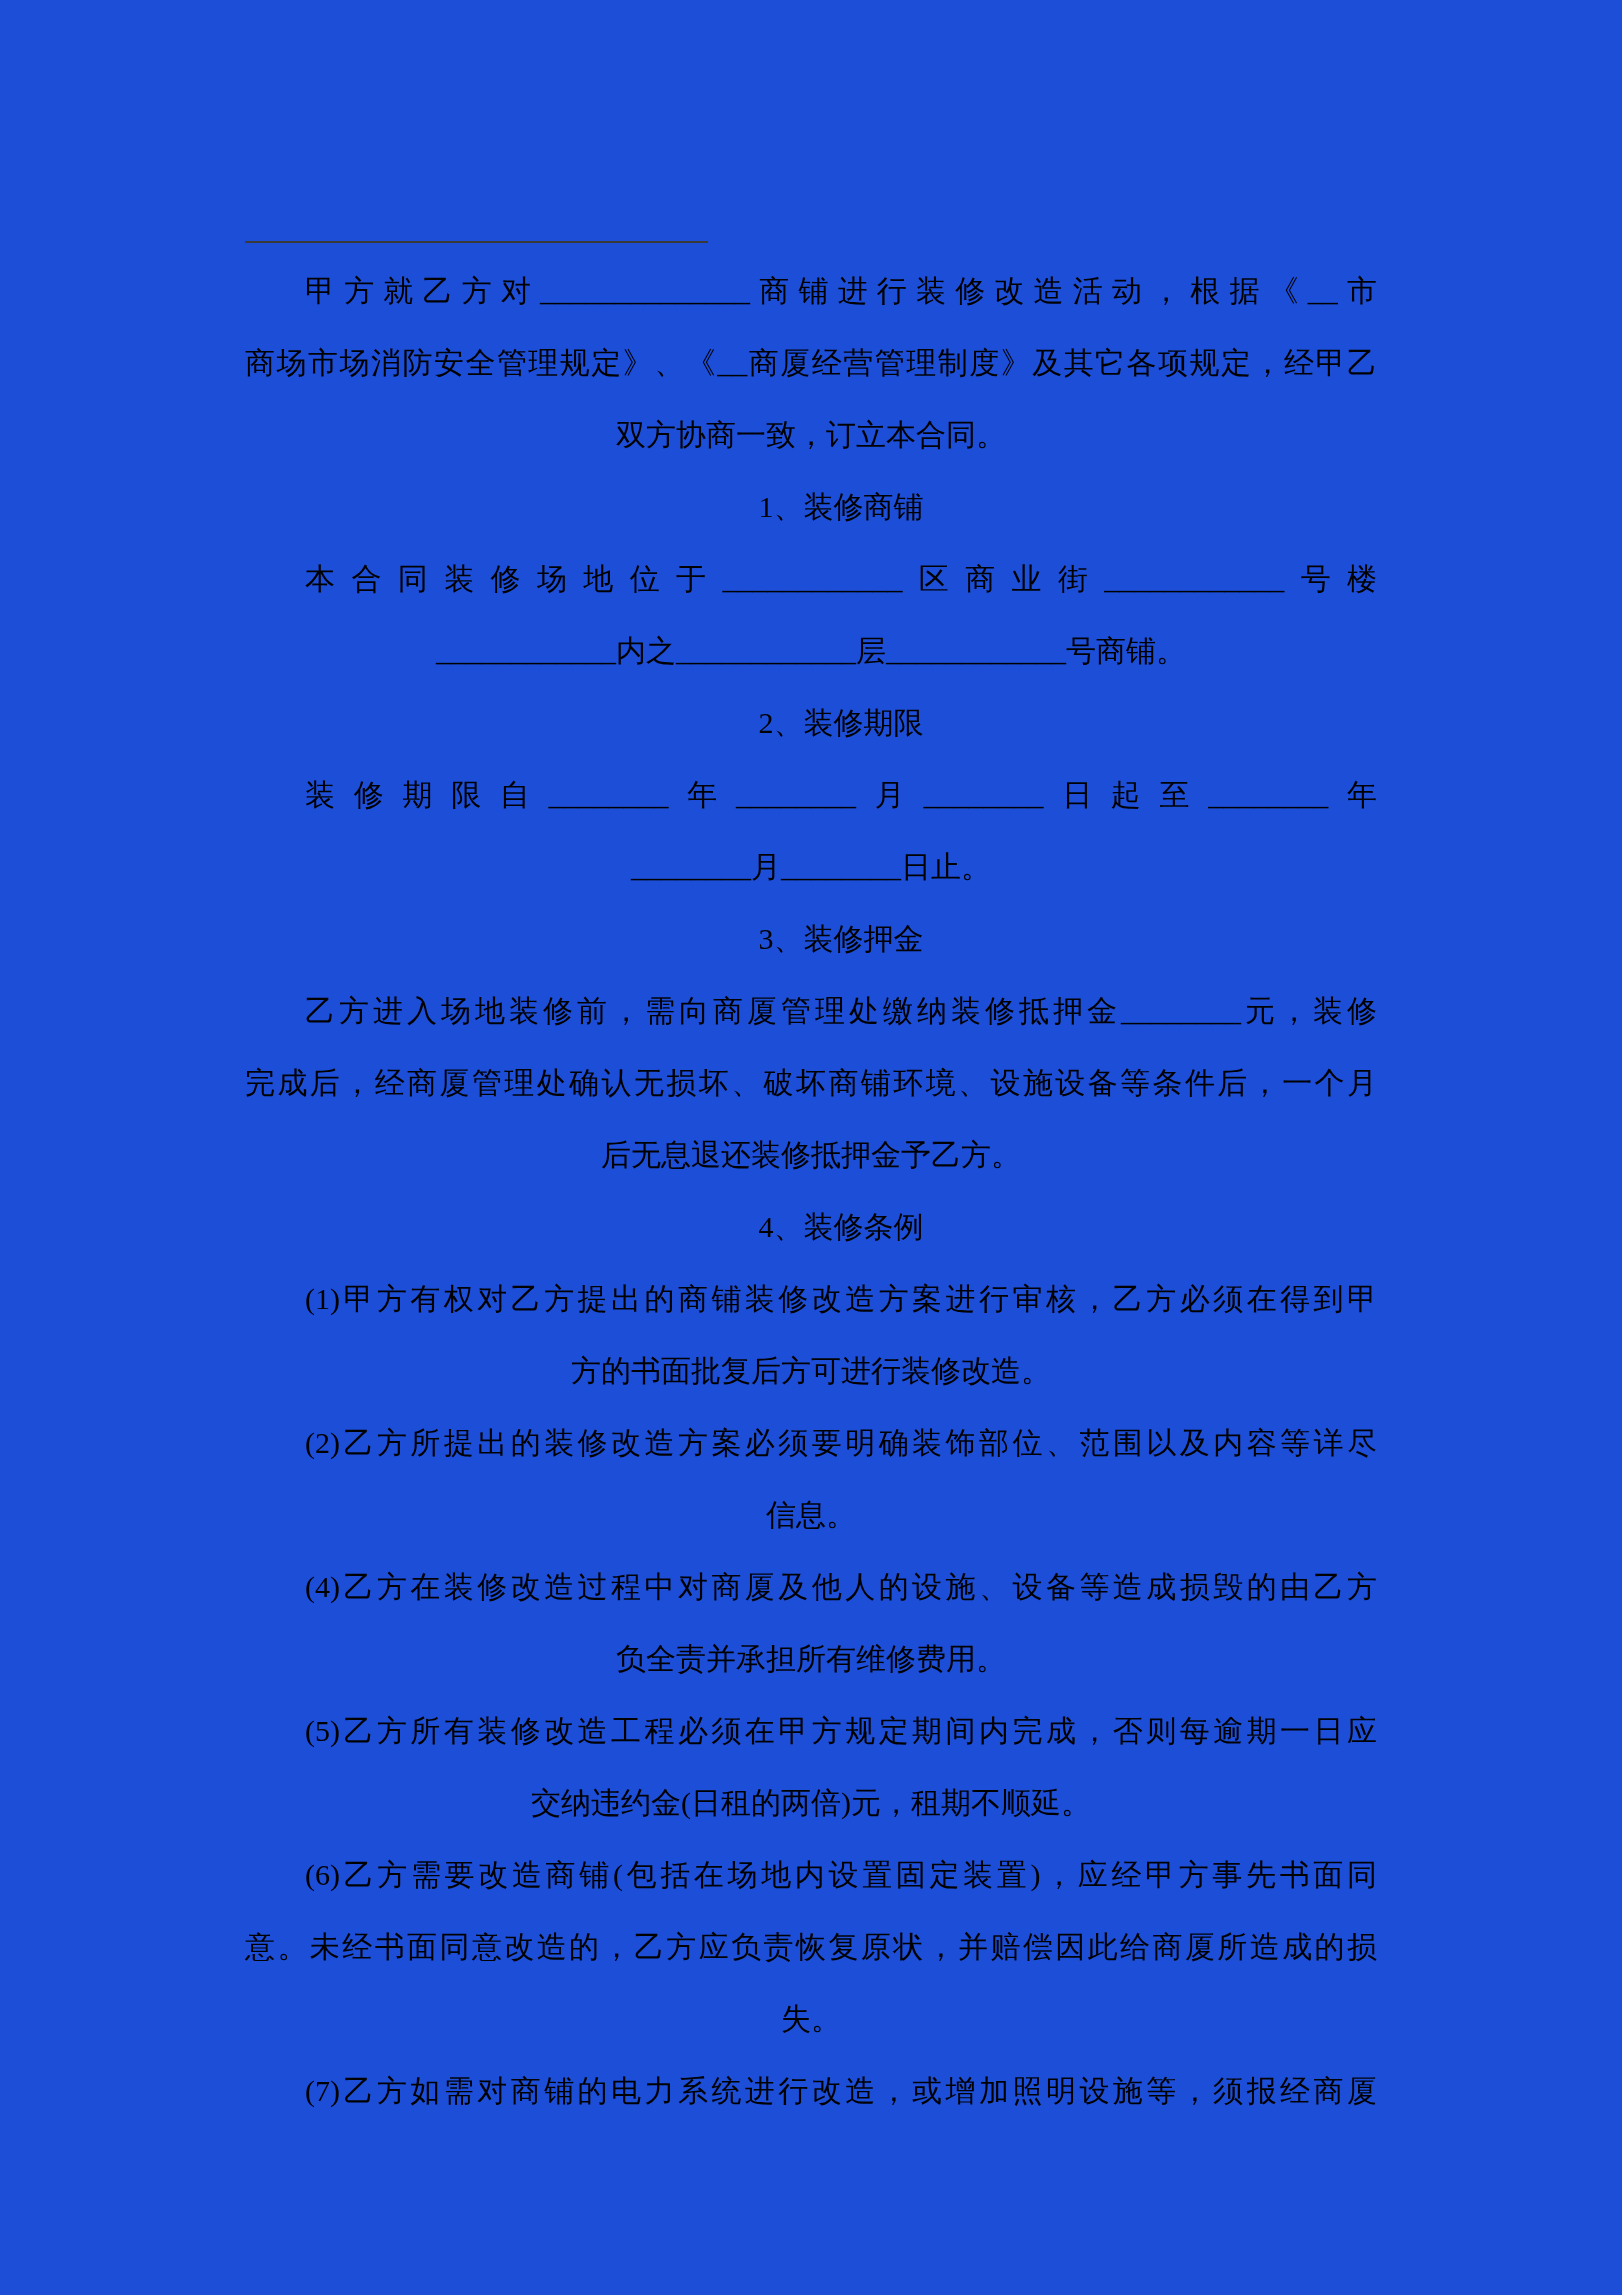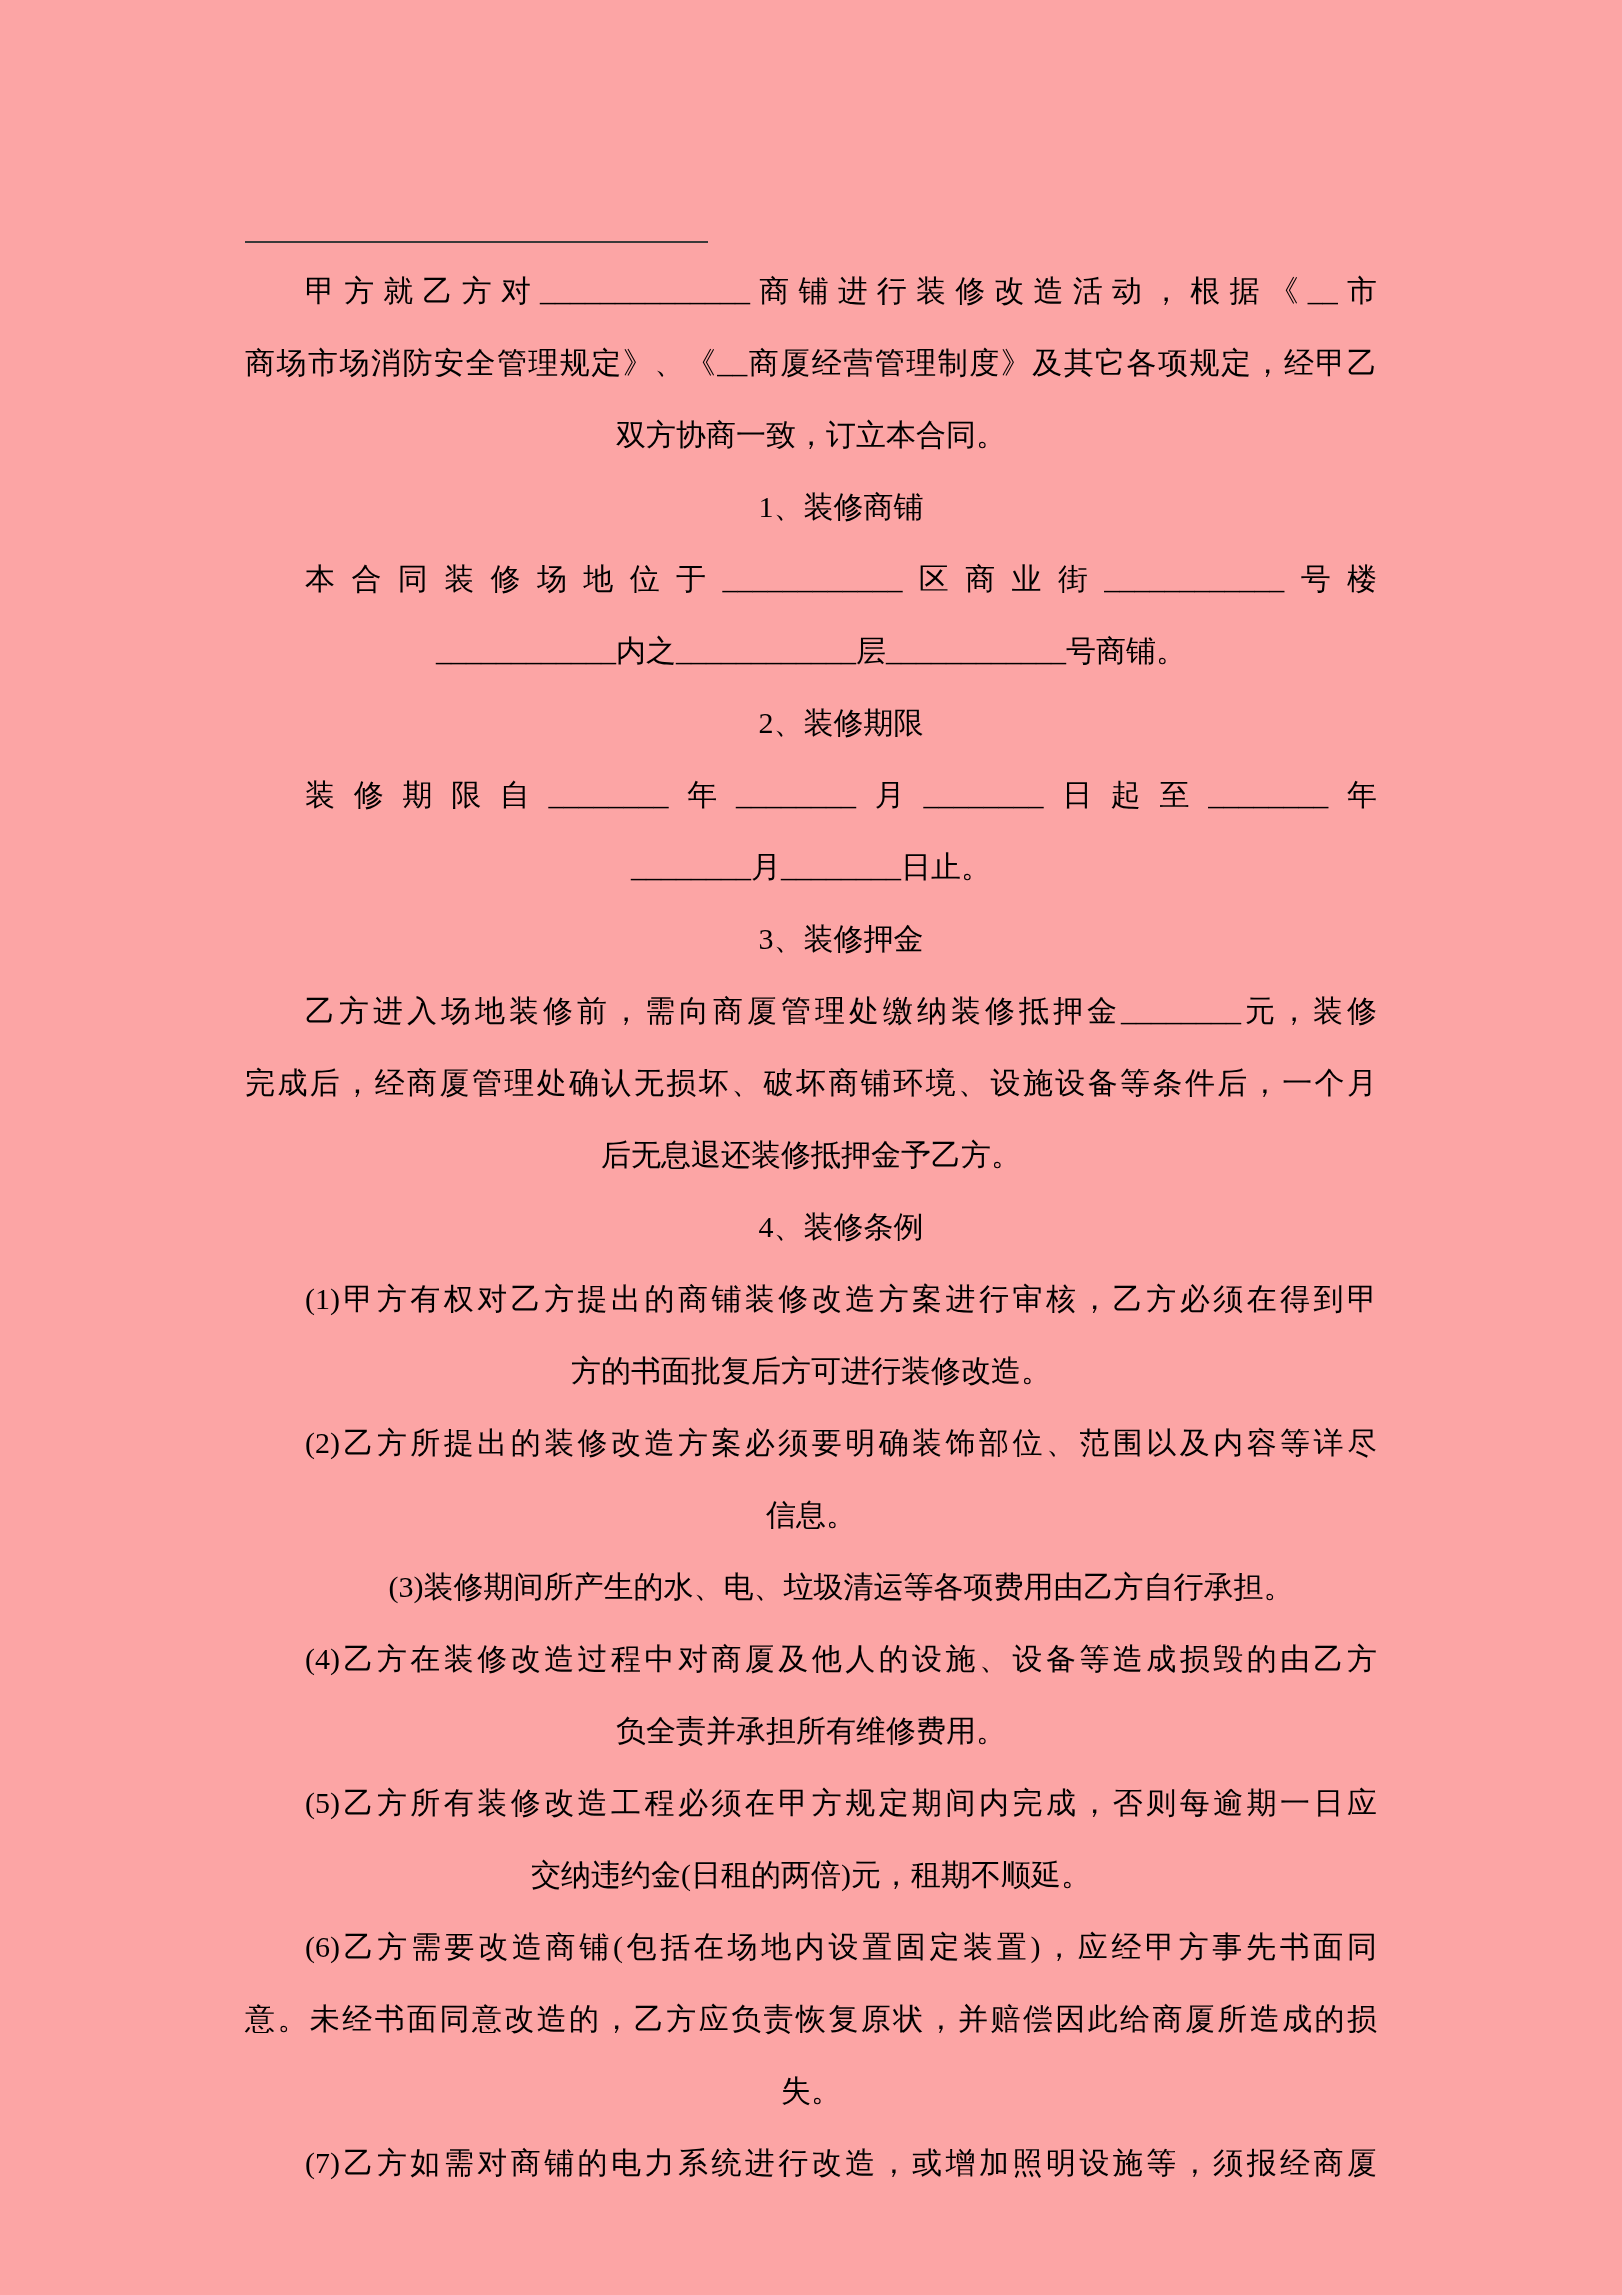--- a/index.html
+++ b/index.html
@@ -1,20 +1,20 @@
 <!DOCTYPE html>
 <html style="font-size:10.5px"><head>
 <meta charset="utf-8">
 <style>
   html, body { margin: 0; padding: 0; background: #ffffff; }
   .page {
     position: relative;
     width: 1623px;
     height: 2295px;
-    background: #fca5a5;
+    background: #1d4ed8;
     color: #000000;
     font-family: "Liberation Serif", "DejaVu Serif", serif;
     overflow: hidden;
   }
   .top-rule {
     position: absolute;
     left: 245px;
     top: 241px;
     width: 463px;
     height: 0;
@@ -56,21 +56,20 @@
     <div class="ln">________月________日止。</div>
     <div class="ln ind">3、装修押金</div>
     <div class="ln ind st">乙方进入场地装修前，需向商厦管理处缴纳装修抵押金________元，装修</div>
     <div class="ln st">完成后，经商厦管理处确认无损坏、破坏商铺环境、设施设备等条件后，一个月</div>
     <div class="ln">后无息退还装修抵押金予乙方。</div>
     <div class="ln ind">4、装修条例</div>
     <div class="ln ind st">(1)甲方有权对乙方提出的商铺装修改造方案进行审核，乙方必须在得到甲</div>
     <div class="ln">方的书面批复后方可进行装修改造。</div>
     <div class="ln ind st">(2)乙方所提出的装修改造方案必须要明确装饰部位、范围以及内容等详尽</div>
     <div class="ln">信息。</div>
-    <div class="ln ind">(3)装修期间所产生的水、电、垃圾清运等各项费用由乙方自行承担。</div>
     <div class="ln ind st">(4)乙方在装修改造过程中对商厦及他人的设施、设备等造成损毁的由乙方</div>
     <div class="ln">负全责并承担所有维修费用。</div>
     <div class="ln ind st">(5)乙方所有装修改造工程必须在甲方规定期间内完成，否则每逾期一日应</div>
     <div class="ln">交纳违约金(日租的两倍)元，租期不顺延。</div>
     <div class="ln ind st">(6)乙方需要改造商铺(包括在场地内设置固定装置)，应经甲方事先书面同</div>
     <div class="ln st">意。未经书面同意改造的，乙方应负责恢复原状，并赔偿因此给商厦所造成的损</div>
     <div class="ln">失。</div>
     <div class="ln ind st">(7)乙方如需对商铺的电力系统进行改造，或增加照明设施等，须报经商厦</div>
   </div>
 </div>

